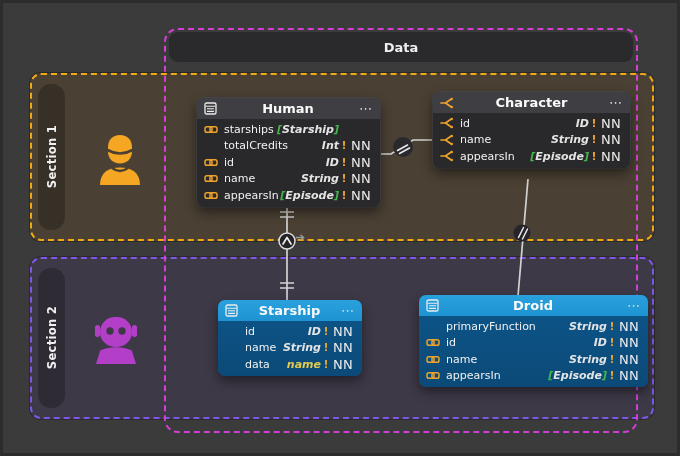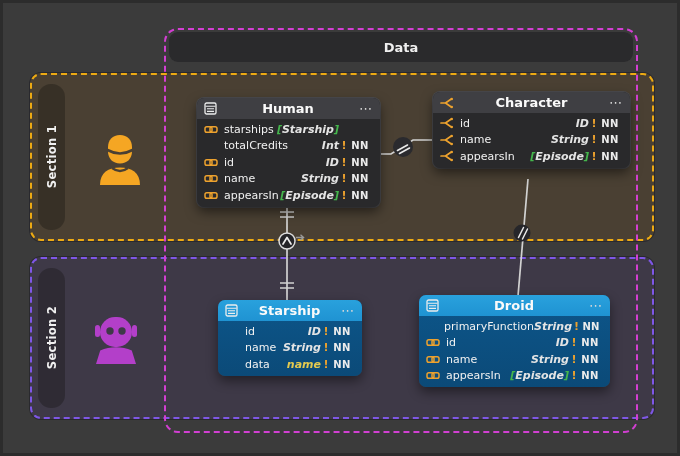--- a/index.html
+++ b/index.html
@@ -45,21 +45,21 @@
   .t-title{flex:1;text-align:center;color:#fafafa;font-size:13px;font-weight:600;}
   .t-menu{color:#d8d8d8;font-size:13px;letter-spacing:1px;cursor:pointer;line-height:8px;}
   .t-body{padding:2px 0 3px;}
   .t-row{display:flex;align-items:center;height:16.5px;padding:0 9px 0 7px;color:#f1f1f1;}
   .r-icon{width:20px;display:flex;align-items:center;}
   .r-name{font-size:11px;white-space:nowrap;}
   .r-type{margin-left:auto;font-style:italic;color:#e4e4e4;font-size:11px;white-space:nowrap;font-weight:bold;}
   .r-type .br{color:var(--list-green,#44b54c);}
   .r-type.json{color:var(--json-yellow,#e3c94f);}
   .r-bang{width:10px;text-align:center;color:var(--accent-orange,#eda22e);font-weight:700;font-size:11px;}
-  .r-nn{width:22px;text-align:center;color:#ececec;font-size:10px;font-weight:700;letter-spacing:.3px;}
+  .r-nn{width:22px;text-align:right;color:#ececec;font-size:13px;font-weight:400;letter-spacing:.3px;}
 </style>
 </head>
 <body>
 
 <div class="canvas">
 
   <div class="section section1">
     <div class="tab">
       <span>Section 1</span>
     </div>
@@ -283,21 +283,21 @@
         </div>
         <div class="t-row">
           <span class="r-icon"></span>
           <span class="r-name">data</span>
           <span class="r-type json">name</span>
           <span class="r-bang">!</span>
           <span class="r-nn">NN</span>
         </div>
       </div>
     </div>
-  <div class="table theme-blue" style="left:419px;top:295px;width:191px">
+  <div class="table theme-blue" style="left:419px;top:295px;width:229px">
       <div class="t-head">
         <span class="t-icon">
           <svg width="13" height="13" viewBox="0 0 13 13">
             <rect x="1" y="1" width="11" height="11" rx="1.6" fill="none" stroke="#eceded" stroke-width="1.3"></rect>
             <line x1="1.5" y1="4.2" x2="11.5" y2="4.2" stroke="#eceded" stroke-width="1.1"></line>
             <line x1="3" y1="6.8" x2="10" y2="6.8" stroke="#eceded" stroke-width="1.1"></line>
             <line x1="3" y1="9.4" x2="10" y2="9.4" stroke="#eceded" stroke-width="1.1"></line>
           </svg>
         </span>
         <span class="t-title">Droid</span>

